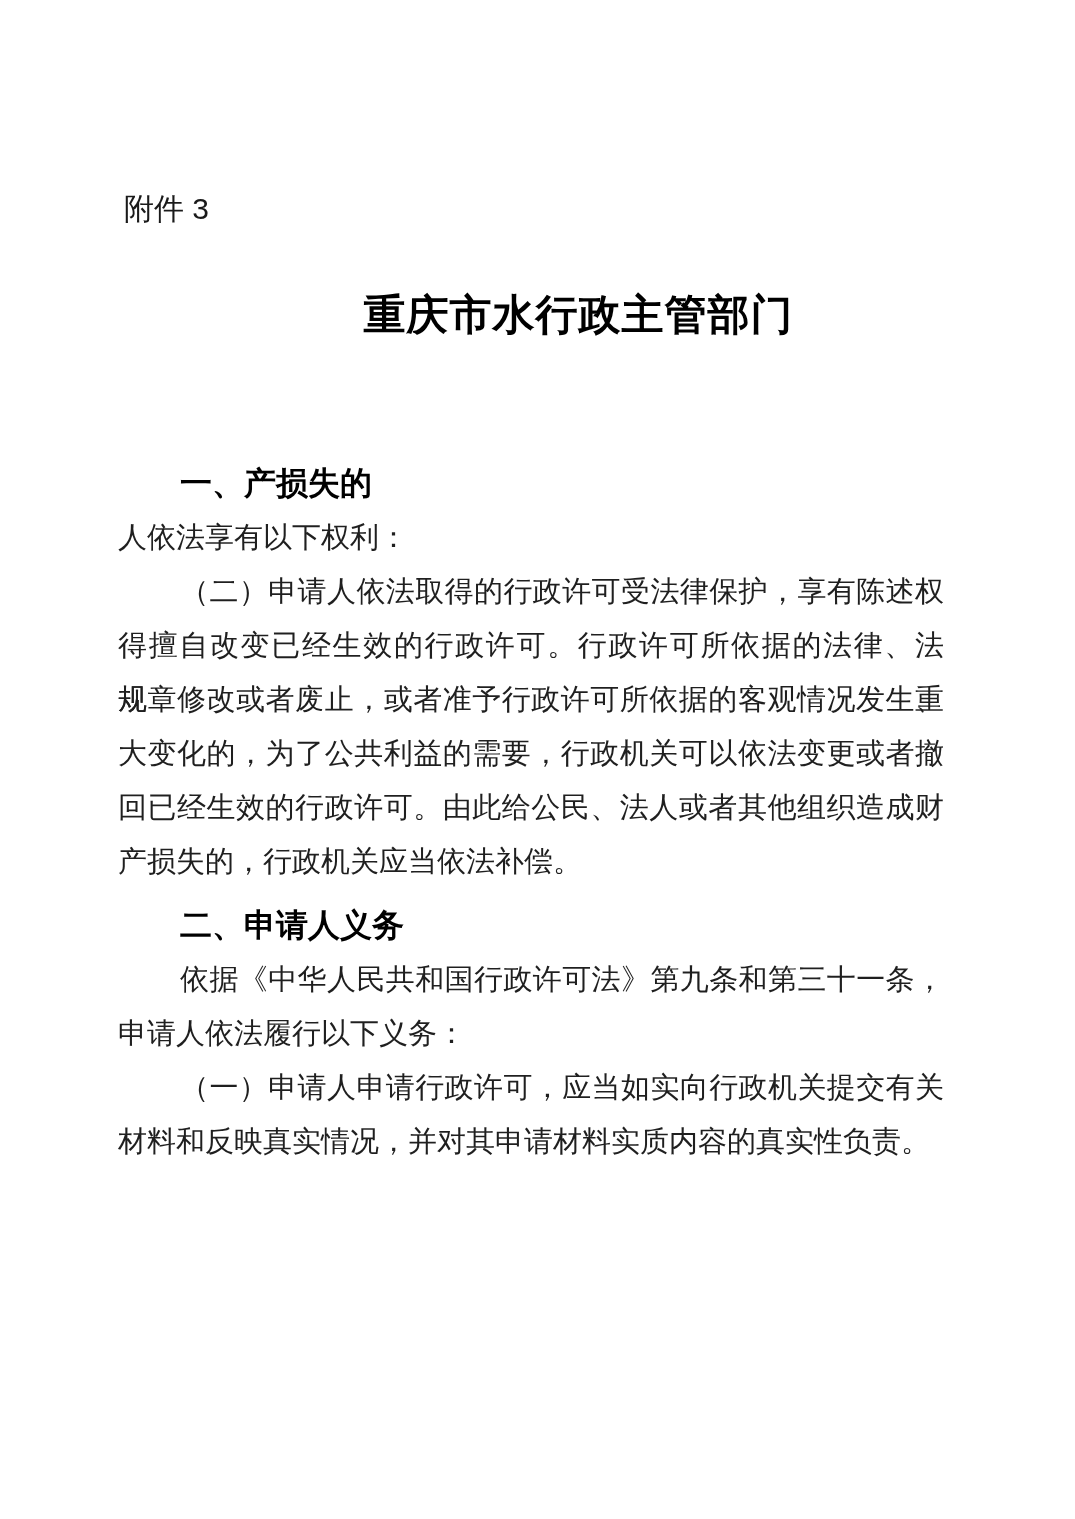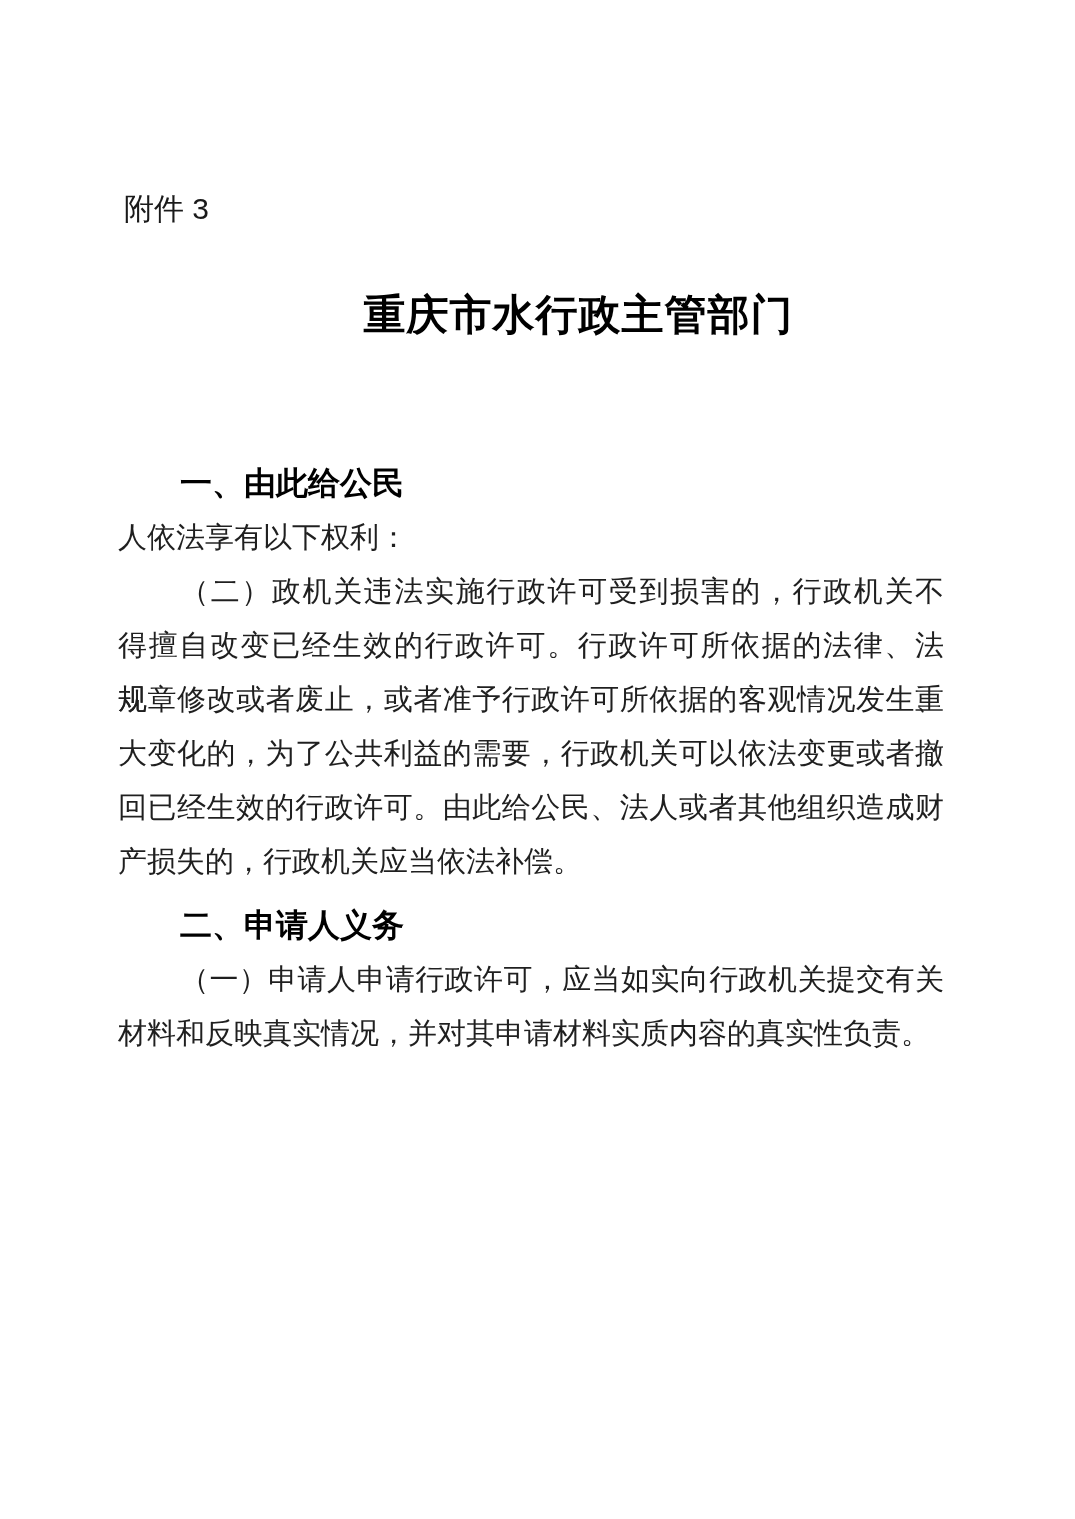--- a/index.html
+++ b/index.html
@@ -86,35 +86,39 @@
 <div class="page">
 
   <div class="attachment-label">附件 3</div>
 
   <div class="title">
     <div>重庆市水行政主管部门</div>
   </div>
 
   <div class="doc-body" id="doc-body">
       <div class="section">
-        <div class="section-heading">一、由此给公民</div>
+        <div class="section-heading">一、产损失的</div>
         <div class="paragraph">
           <div class="line">人依法享有以下权利：</div>
         </div>
         <div class="paragraph">
-          <div class="line indent fill">（二）政机关违法实施行政许可受到损害的，行政机关不</div>
+          <div class="line indent fill">（二）申请人依法取得的行政许可受法律保护，享有陈述权</div>
           <div class="line fill">得擅自改变已经生效的行政许可。行政许可所依据的法律、法规、</div>
           <div class="line fill">规章修改或者废止，或者准予行政许可所依据的客观情况发生重</div>
           <div class="line fill">大变化的，为了公共利益的需要，行政机关可以依法变更或者撤</div>
           <div class="line fill">回已经生效的行政许可。由此给公民、法人或者其他组织造成财</div>
           <div class="line">产损失的，行政机关应当依法补偿。</div>
         </div>
       </div>
       <div class="section">
         <div class="section-heading">二、申请人义务</div>
+        <div class="paragraph">
+          <div class="line indent fill">依据《中华人民共和国行政许可法》第九条和第三十一条，</div>
+          <div class="line">申请人依法履行以下义务：</div>
+        </div>
         <div class="paragraph">
           <div class="line indent fill">（一）申请人申请行政许可，应当如实向行政机关提交有关</div>
           <div class="line">材料和反映真实情况，并对其申请材料实质内容的真实性负责。</div>
         </div>
       </div>
     </div>
 
   <div class="page-number">— 378 —</div>
 
 </div>

